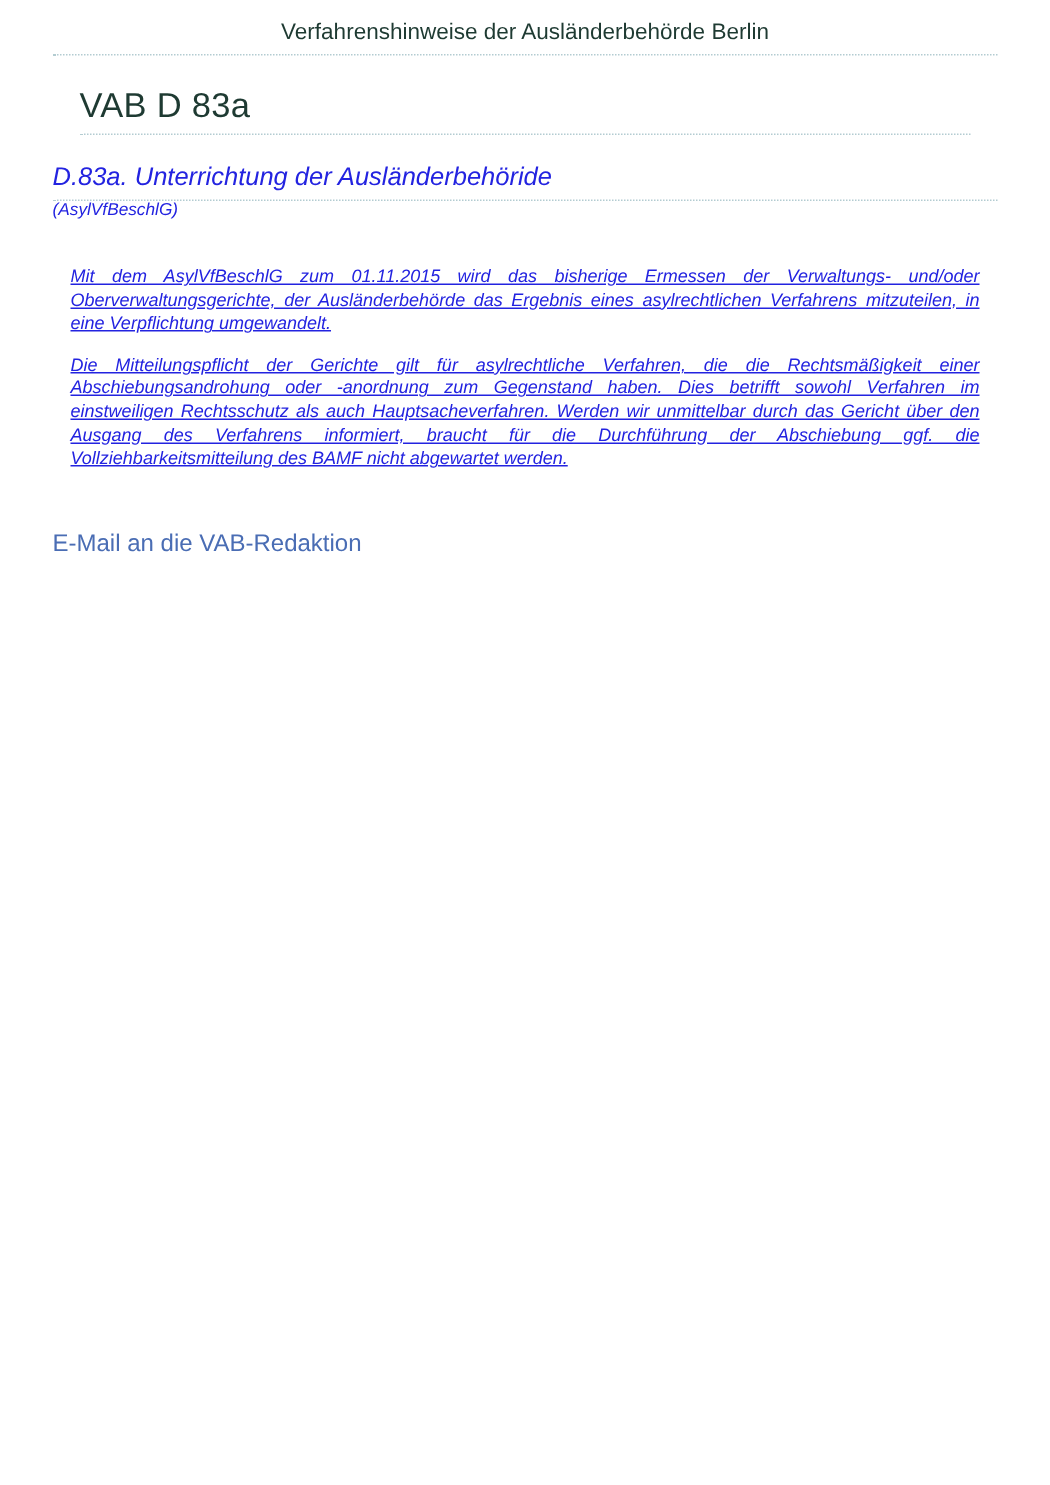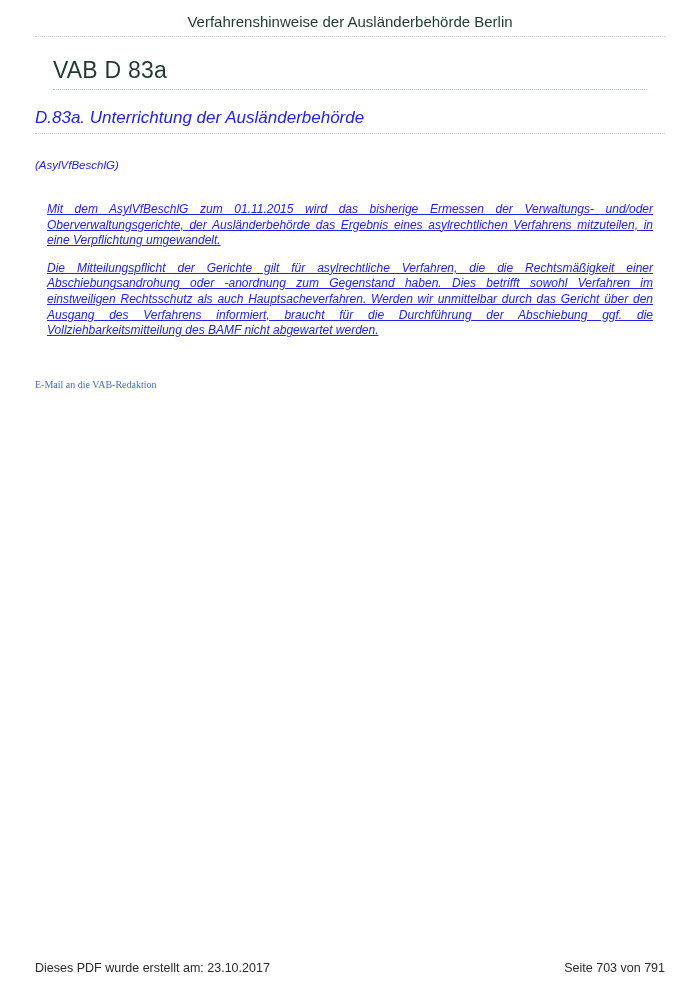--- a/index.html
+++ b/index.html
@@ -43,45 +43,44 @@
     margin: 0;
     margin-top: 10px;
     padding-bottom: 5px;
     border-bottom: 1px dotted #b3ccd1;
     font-size: 17px;
     font-weight: 400;
     font-style: italic;
     color: #2323e0;
   }
   .subtitle {
-    margin-top: 25px;
+    margin-top: 0;
     font-size: 11.5px;
     font-style: italic;
     color: #2323e0;
   }
   .body-text {
     margin-top: 31px;
     color: #2323e0;
     font-style: italic;
     font-size: 12px;
     line-height: 15.6px;
   }
   .body-text p {
     margin: 12px;
     text-align: justify;
     text-decoration: underline;
   }
   .email-link {
     display: inline-block;
     margin-top: 28px;
-    font-size: 10px;
+    font-size: 16px;
     color: #4a6db4;
     text-decoration: none;
     cursor: pointer;
-    font-family: Liberation Serif, serif;
   }
   .footer {
     position: absolute;
     left: 35px;
     right: 35px;
     top: 961px;
     display: flex;
     justify-content: space-between;
     font-size: 12.5px;
     color: #2b2b2b;
@@ -89,29 +88,25 @@
 </style>
 </head>
 <body>
 
 <div class="page">
 
   <div class="doc-header">Verfahrenshinweise der Ausländerbehörde Berlin</div>
 
   <h1 class="doc-title">VAB D 83a</h1>
 
-  <h2 class="section-heading">D.83a. Unterrichtung der Ausländerbehörde</h2>
+  <h2 class="section-heading">D.83a. Unterrichtung der Ausländerbehöride</h2>
 
   <div class="subtitle">(AsylVfBeschlG)</div>
 
   <div class="body-text">
     <p>Mit dem AsylVfBeschlG zum 01.11.2015 wird das bisherige Ermessen der Verwaltungs- und/oder Oberverwaltungsgerichte, der Ausländerbehörde das Ergebnis eines asylrechtlichen Verfahrens mitzuteilen, in eine Verpflichtung umgewandelt.</p>
     <p>Die Mitteilungspflicht der Gerichte gilt für asylrechtliche Verfahren, die die Rechtsmäßigkeit einer Abschiebungsandrohung oder -anordnung zum Gegenstand haben. Dies betrifft sowohl Verfahren im einstweiligen Rechtsschutz als auch Hauptsacheverfahren. Werden wir unmittelbar durch das Gericht über den Ausgang des Verfahrens informiert, braucht für die Durchführung der Abschiebung ggf. die Vollziehbarkeitsmitteilung des BAMF nicht abgewartet werden.</p>
   </div>
 
   <a class="email-link">E-Mail an die VAB-Redaktion</a>
 
-  <div class="footer">
-    <span>Dieses PDF wurde erstellt am: 23.10.2017</span>
-    <span>Seite 703 von 791</span>
-  </div>
 
 </div>
 
 </body></html>

